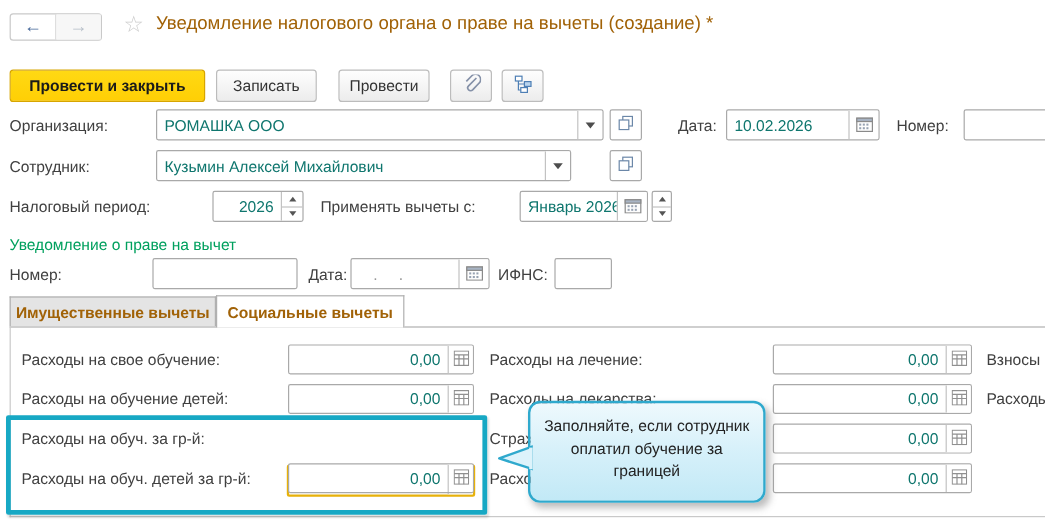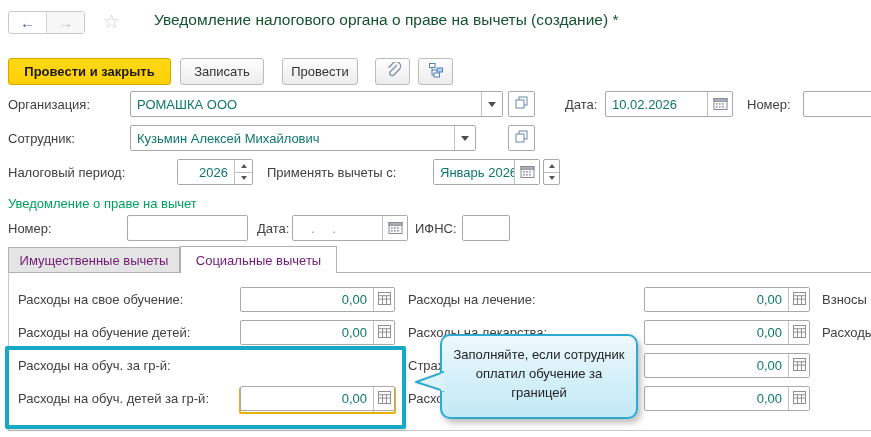--- a/index.html
+++ b/index.html
@@ -5,21 +5,21 @@
   html,body{margin:0;padding:0;background:#fff;}
   #app{position:relative;width:871px;height:437px;background:#fff;overflow:hidden;
        font-family:"Liberation Sans","DejaVu Sans",sans-serif;font-size:13px;color:#3f3f3f;}
   .lbl{position:absolute;white-space:nowrap;color:#404040;font-size:13px;}
   
   .navgrp{position:absolute;left:8px;top:11px;height:23px;display:flex;border:1px solid #c9c9c9;border-radius:3px;background:#fff;box-sizing:border-box;}
   .navbtn{width:37px;display:flex;align-items:center;justify-content:center;font-size:15px;}
   .navbtn.back{border-right:1px solid #d6d6d6;color:#46689a;font-weight:bold;}
   .navbtn.fwd{color:#b7bfc9;background:#f7f7f7;}
   .star{position:absolute;left:103px;top:10px;font-size:19px;color:#cdcdcd;}
-  .wtitle{position:absolute;left:130px;top:11px;font-size:15.5px;color:#14532d;white-space:nowrap;margin-left:24px;}
+  .wtitle{position:absolute;left:130px;top:11px;font-size:15.5px;color:#a16207;white-space:nowrap;}
   
   .btn{position:absolute;top:58px;height:27px;box-sizing:border-box;border:1px solid #bcbcbc;border-radius:3px;
        background:linear-gradient(#fefefe,#ececec);display:flex;align-items:center;justify-content:center;
        font-size:13px;color:#333;white-space:nowrap;}
   .btn.primary{background:linear-gradient(#ffd913,#ffcf05);border-color:#d7a500;font-weight:bold;color:#1a1a1a;}
   
   .input{position:absolute;height:26px;box-sizing:border-box;border:1px solid #a9a9a9;border-radius:2px;background:#fff;
          display:flex;align-items:stretch;overflow:hidden;}
   .input .val{flex:1;display:flex;align-items:center;padding:0 6px;color:#0f766e;white-space:nowrap;overflow:hidden;}
   .input .val.num{justify-content:flex-end;text-align:right;}
@@ -30,21 +30,21 @@
   .spincol .half{flex:1;display:flex;align-items:center;justify-content:center;}
   .spincol .half+.half{border-top:1px solid #c2c2c2;}
   .tri-up-s{width:0;height:0;border-left:3.5px solid transparent;border-right:3.5px solid transparent;border-bottom:4px solid #555;}
   .tri-dn-s{width:0;height:0;border-left:3.5px solid transparent;border-right:3.5px solid transparent;border-top:4px solid #555;}
   .spinbox{position:absolute;height:26px;width:17px;box-sizing:border-box;border:1px solid #a9a9a9;border-radius:2px;background:#fff;display:flex;flex-direction:column;}
   .spinbox .half{flex:1;display:flex;align-items:center;justify-content:center;}
   .spinbox .half+.half{border-top:1px solid #c2c2c2;}
   .iconbtn{position:absolute;height:26px;box-sizing:border-box;border:1px solid #a9a9a9;border-radius:2px;background:#fff;display:flex;align-items:center;justify-content:center;}
   .green{position:absolute;color:#00a05e;font-size:13px;white-space:nowrap;}
   
-  .tab{position:absolute;box-sizing:border-box;display:flex;align-items:center;justify-content:center;font-size:13px;color:#701a75;white-space:nowrap;}
+  .tab{position:absolute;box-sizing:border-box;display:flex;align-items:center;justify-content:center;font-size:13px;color:#a16207;white-space:nowrap;font-weight:bold;}
   .tab.inactive{top:247px;height:25px;background:#e4e4e4;border:1px solid #b0b0b0;border-bottom:none;z-index:1;}
   .tab.active{top:246px;height:27px;background:#fff;border:1px solid #b0b0b0;border-bottom:none;z-index:3;}
   .panel{position:absolute;left:8px;top:272px;width:863px;height:159px;box-sizing:border-box;
          border-top:1px solid #b0b0b0;border-left:1px solid #c9c9c9;border-bottom:1px solid #c9c9c9;z-index:2;background:#fff;}
   .pinput{height:25px;}
   .focused{border:2px solid #e7b10a;margin-top:35px;}
   
   .hlbox{position:absolute;left:5px;top:346px;width:401px;height:83px;box-sizing:border-box;
          border:4px solid #17a8c4;border-radius:2px;z-index:15;box-shadow:1px 2px 2px rgba(0,0,0,0.12);}
   .callout{position:absolute;left:440px;top:334px;width:198px;height:85px;box-sizing:border-box;z-index:20;

